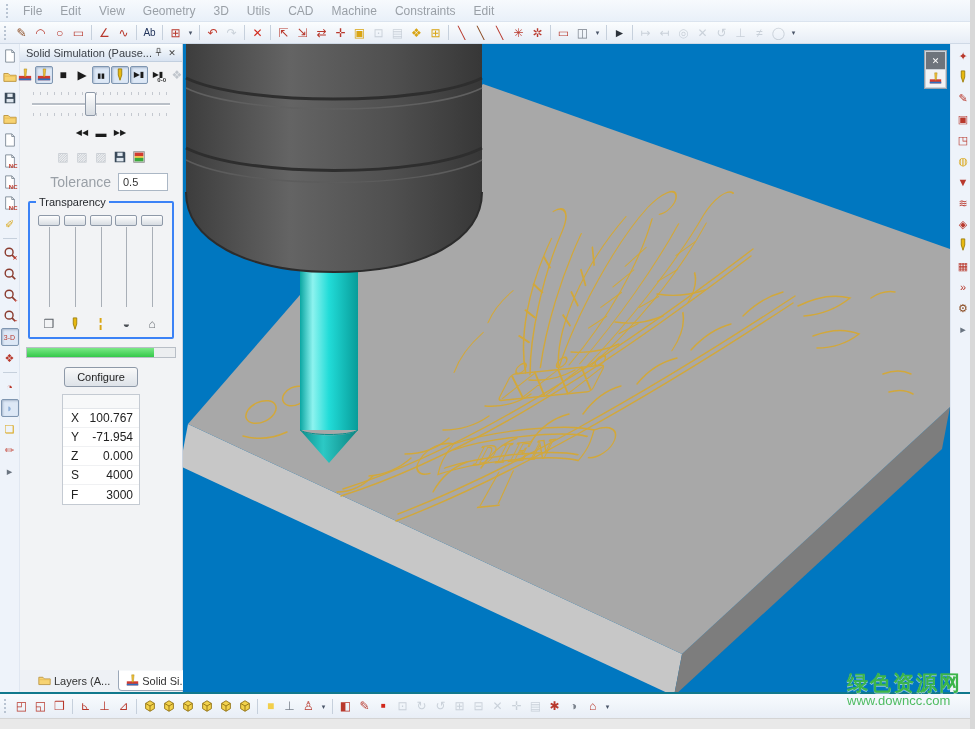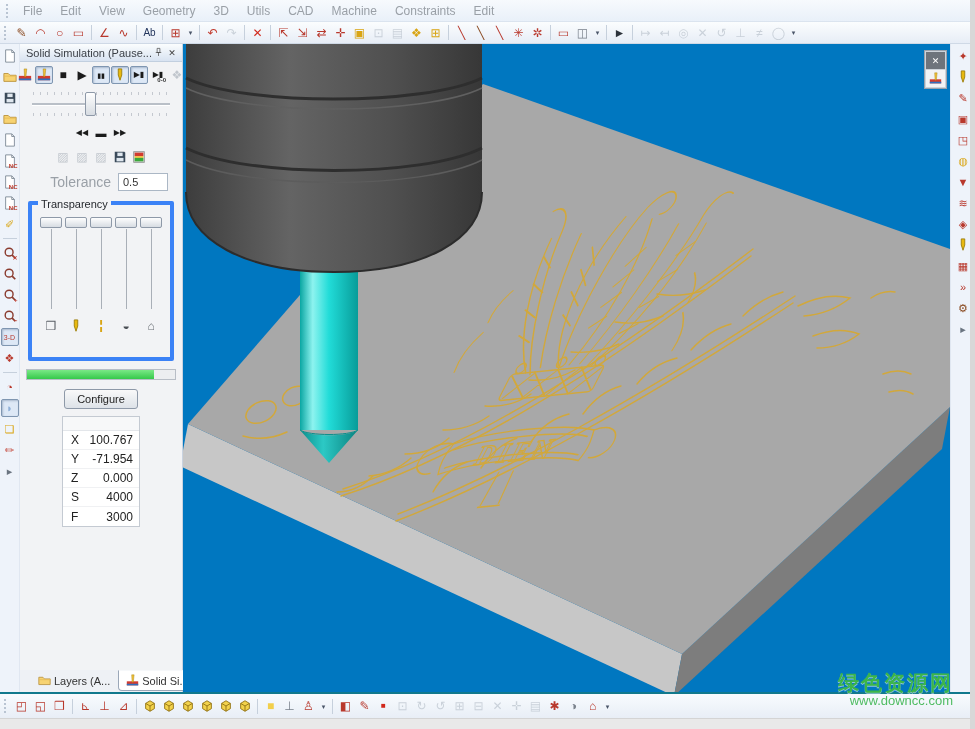--- a/index.html
+++ b/index.html
@@ -34,21 +34,21 @@
   .picons{display:flex;justify-content:center;align-items:center;gap:1px;padding:4px 2px 2px;flex:none}
   .picons .tbtn{width:18px;height:18px}
   .hslider{position:relative;height:30px;margin:3px 12px 1px;flex:none}
   .hs-track{position:absolute;left:0;right:0;top:14px;height:2px;background:#b9bfc7;box-shadow:0 1px 0 #fff}
   .ticks{position:absolute;left:1px;right:1px;height:3px;background-image:repeating-linear-gradient(90deg,#c4c8cf 0 1px,transparent 1px 7px)}
   .t1{top:3px}.t2{bottom:3px}
   .hhandle{position:absolute;top:3px;width:11px;height:24px;background:linear-gradient(#fefefe,#d7dce2);border:1px solid #8e99a8;border-radius:2px;margin-left:-5px}
   .tolrow{display:flex;align-items:center;justify-content:flex-end;gap:7px;padding:5px 14px 4px;flex:none}
   .tollabel{color:#9aa0a7;font-size:14px}
   .tolinput{width:50px;height:18px;border:1px solid #abb7c5;font-size:11px;padding:0 4px;background:#fff;color:#333;font-family:"Liberation Sans",sans-serif}
-  .transp{margin:6px 8px 0;border:4px solid #3b82f6;border-radius:2px;position:relative;padding:12px 4px 22px;flex:none}
+  .transp{margin:6px 8px 0;border:2px solid #3b82f6;border-radius:2px;position:relative;padding:12px 4px 4px;flex:none}
   .tlabel{position:absolute;top:-7px;left:6px;background:#f2f3f5;padding:0 3px;font-size:11px;color:#26292e}
   .slrow{display:flex;justify-content:space-between;padding:0 3px}
   .vsl{width:25px;position:relative;height:118px;flex:none}
   .vsl-t{position:absolute;top:12px;bottom:26px;width:1px;background:#a9afb7;left:12px}
   .vsl-h{position:absolute;top:0;left:1px;width:22px;height:11px;background:linear-gradient(#fefefe,#d7dce2);border:1px solid #8e99a8;border-radius:2px;z-index:1}
   .vsl .tbtn{position:absolute;bottom:0;left:3px;width:18px;height:18px;font-size:12px}
   .progress{height:11px;margin:8px 6px 0;background:#eceef0;border:1px solid #b8bec6;flex:none}
   .pfill{display:block;height:100%;background:linear-gradient(#7ae886,var(--progress))}
   .cfg{margin:9px auto 0;width:74px;height:20px;font-size:11px;background:linear-gradient(#f9f9f9,#dde2e8);border:1px solid #8e99a8;border-radius:3px;color:#222;font-family:"Liberation Sans",sans-serif;flex:none}
   .ctable{width:78px;margin:7px auto 0;background:#fff;border:1px solid #c4cad2;font-size:12px;flex:none}
@@ -64,21 +64,21 @@
   
   .vp{position:relative;width:767px;height:648px;background:var(--vp);flex:none;overflow:hidden}
   .vpmini{position:absolute;top:6px;right:3px;width:23px;background:#cdd3da;border:1px solid #9aa2ac;padding:1px;display:flex;flex-direction:column;gap:1px}
   .mbtn{width:19px;height:17px;display:flex;align-items:center;justify-content:center;font-size:9px}
   .mclose{background:#6e747c;color:#fff}
   .micon{background:#f2f3f5}
   .micon .ic{width:13px;height:13px}
   
   .bottombar{height:26px;display:flex;align-items:center;background:linear-gradient(#f8fbfe,#e8eef6);border-top:2px solid #11798d;padding-left:2px;overflow:hidden}
   .bstrip{height:11px;background:#e9e9e9;border-top:1px solid #d4d4d4}
-  .watermark{position:absolute;right:17px;top:671px;text-align:right;z-index:60;pointer-events:none;line-height:1.1}
+  .watermark{position:absolute;right:8px;top:671px;z-index:60;pointer-events:none;line-height:1.1}
   .wm1{font-size:21px;font-weight:bold;color:#3cb54a;letter-spacing:2px;text-shadow:0 1px 0 rgba(255,255,255,.55)}
   .wm2{font-size:13px;color:#4fbc62}
   .hidden-defs{position:absolute;width:0;height:0;overflow:hidden}
 </style>
 </head>
 <body>
 
 <svg class="hidden-defs" aria-hidden="true">
     <defs>
   <symbol id="sym-doc" viewBox="0 0 16 16">

